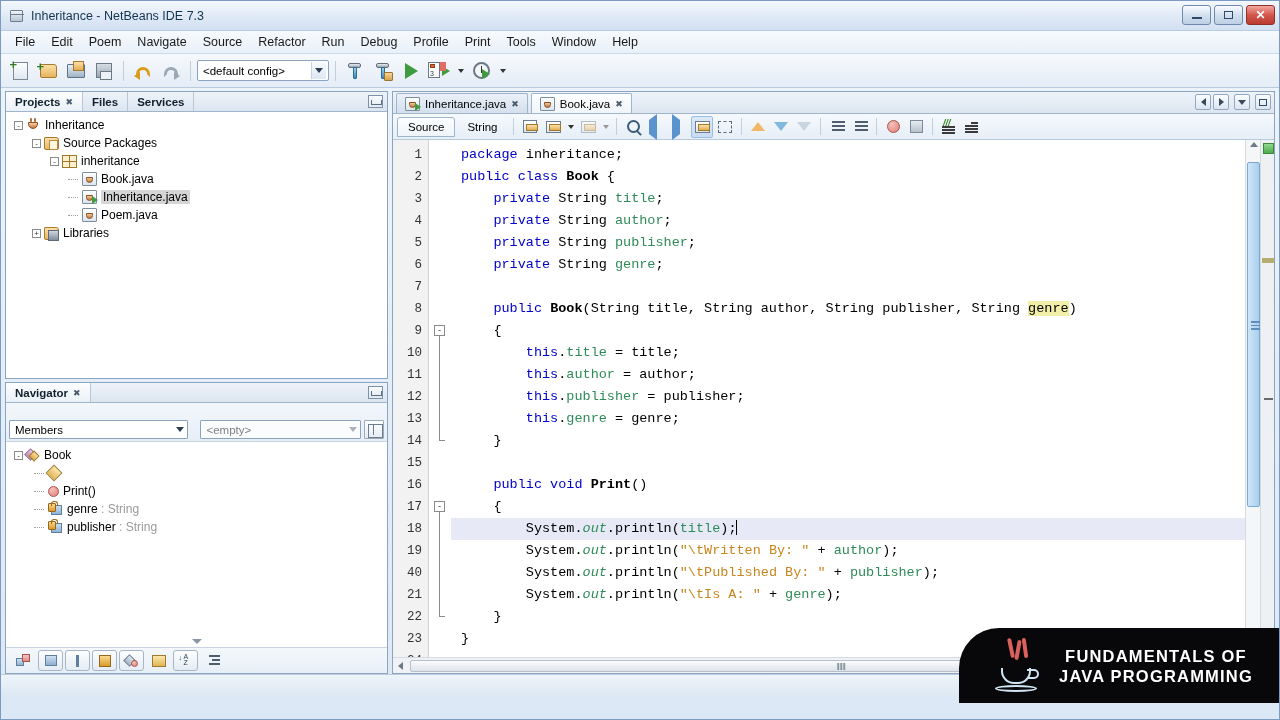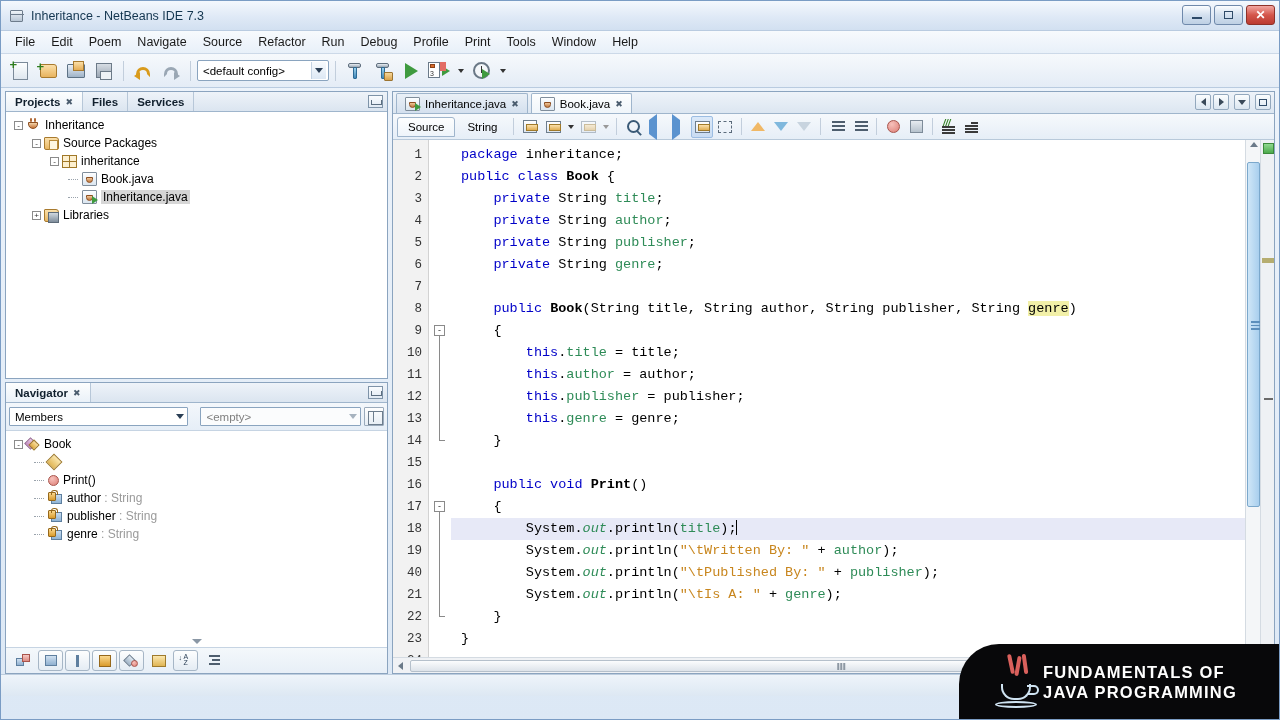--- a/index.html
+++ b/index.html
@@ -120,21 +120,21 @@
   .ic-pkg{width:15px;height:13px;background:#fdf0d0;border:1px solid #a07828;position:relative;flex:none;}
   .ic-pkg:before{content:"";position:absolute;left:0;top:5px;width:13px;height:1px;background:#a07828;}
   .ic-pkg:after{content:"";position:absolute;left:6px;top:0;width:1px;height:11px;background:#a07828;}
   .ic-java{width:15px;height:14px;background:linear-gradient(#fdfeff,#dbe6f0);border:1px solid #7f8d9b;position:relative;flex:none;border-radius:1px;}
   .ic-java .cc{position:absolute;left:3px;top:4px;width:7px;height:6px;background:linear-gradient(#f0c79b,#c07a3f);border:1px solid #8d4e20;border-radius:0 0 4px 4px;}
   .ic-java .grn{position:absolute;right:-2px;bottom:-1px;width:0;height:0;border-top:4px solid transparent;border-bottom:4px solid transparent;border-left:6px solid #3f9b3f;}
   .ic-lib{width:15px;height:13px;background:linear-gradient(#fbe0ab,#e9b762);border:1px solid #a87a2e;border-radius:1px 3px 2px 2px;position:relative;flex:none;}
   .ic-lib:after{content:"";position:absolute;left:3px;top:2px;width:9px;height:9px;background:linear-gradient(#cfd7df,#7f8d9b);border:1px solid #5d6b79;}
 
   
-  .navbar2{ height:28px; display:flex; align-items:center; gap:3px; padding:2px 3px;
+  .navbar2{ height:39px; display:flex; align-items:flex-end; gap:3px; padding:2px 3px;
     background:linear-gradient(#f3f7fb,#e6eef7); border-bottom:1px solid #c6d4e3; }
   .ncombo{ height:19px;border:1px solid #8aa4bf;background:#fff;display:flex;align-items:center;
     justify-content:space-between;padding-left:5px;font-size:11.5px;border-radius:1px;}
   .ncombo.a{ width:184px; }
   .ncombo.b{ width:165px; color:#7f7f7f; background:#fbfcfd;margin-left:9px;}
   .ncombo .arw{width:15px;height:17px;display:flex;align-items:center;justify-content:center;}
   .nfilter{ width:20px;height:19px;border:1px solid #9aaabb;background:linear-gradient(#fefefe,#e6edf4);
     position:relative; border-radius:1px;}
   .nfilter:after{content:"";position:absolute;left:3px;top:3px;width:13px;height:12px;border:1px solid #6d7d8d;}
   .nfilter:before{content:"";position:absolute;left:8px;top:4px;width:1px;height:10px;background:#6d7d8d;z-index:2;}
@@ -244,23 +244,23 @@
     border-top:1px solid #d4dbe2; }
   .hsl{ width:15px; display:flex; align-items:center; justify-content:center; }
   .hthumb{ flex:1; height:12px; margin:0 2px; background:linear-gradient(#fbfcfd,#dde3ea);
     border:1px solid #b5c0cb; border-radius:2px; position:relative;}
   .hgrip{ position:absolute; left:50%; top:2px; transform:translateX(-50%); display:flex; gap:1.5px;}
   .hgrip i{ width:1.5px;height:7px;background:#8d98a3; display:block;}
 
   
   .statusbar{ height:22px; background:linear-gradient(#eef4fa,#dde8f3);
     border-top:1px solid #bdcdde; }
-  .wm{ position:absolute; right:0; bottom:0; width:320px; height:75px;
+  .wm{ position:absolute; right:0; bottom:16px; width:320px; height:75px;
     background:#08080a; border-radius:40px 0 0 0; display:flex; align-items:center;
-    padding-left:30px; overflow:hidden;}
+    padding-left:30px; gap:16px; overflow:hidden;text-align:center;}
   .wm-logo{ width:54px; height:56px; position:relative; flex:none; }
   .wm-logo .steam{ position:absolute; width:4px; height:20px; background:#d9605c; border-radius:3px;}
   .wm-logo .s1{ left:20px; top:0px; transform:rotate(-12deg); }
   .wm-logo .s2{ left:27px; top:2px; transform:rotate(10deg); }
   .wm-logo .s3{ left:34px; top:0px; transform:rotate(-8deg); }
   .wm-logo .cup{ position:absolute; left:12px; top:30px; width:30px; height:16px;
     border:2.5px solid #cfe3f2; border-top:0; border-radius:0 0 13px 13px; }
   .wm-logo .sau{ position:absolute; left:6px; top:47px; width:42px; height:7px;
     border:2.5px solid #cfe3f2; border-radius:50%; }
   .wm-logo .hnd{ position:absolute; left:38px; top:31px; width:12px; height:10px;
@@ -439,20 +439,29 @@
               <span class="ind" style="width: 60px;"></span>
               <span class="dots"></span>
               <span style="width: 2px;"></span>
               <span class="ic-java">
                 <span class="cc"></span>
                 <span class="grn"></span>
               </span>
               <span class="lbl sel">Inheritance.java</span>
             </div>
             <div class="row">
+              <span class="ind" style="width: 60px;"></span>
+              <span class="dots"></span>
+              <span style="width: 2px;"></span>
+              <span class="ic-java">
+                <span class="cc"></span>
+              </span>
+              <span class="lbl">Poem.java</span>
+            </div>
+            <div class="row">
               <span class="ind" style="width: 24px;"></span>
               <span class="exp">+</span>
               <span class="ic-lib"></span>
               <span class="lbl">Libraries</span>
             </div>
           </div>
       </div>
 
       <div class="panel" style="flex:1">
         <div class="panel-tabs">
@@ -502,41 +511,31 @@
               <span class="lbl">Print()</span>
             </div>
             <div class="row">
               <span style="width: 26px;"></span>
               <span class="dots"></span>
               <span style="width: 2px;"></span>
               <span class="ic-field">
                 <span class="sq"></span>
                 <span class="lk"></span>
               </span>
-              <span class="lbl">author<span class="gray"> : String</span></span>
+              <span class="lbl">genre<span class="gray"> : String</span></span>
             </div>
             <div class="row">
               <span style="width: 26px;"></span>
               <span class="dots"></span>
               <span style="width: 2px;"></span>
               <span class="ic-field">
                 <span class="sq"></span>
                 <span class="lk"></span>
               </span>
               <span class="lbl">publisher<span class="gray"> : String</span></span>
-            </div>
-            <div class="row">
-              <span style="width: 26px;"></span>
-              <span class="dots"></span>
-              <span style="width: 2px;"></span>
-              <span class="ic-field">
-                <span class="sq"></span>
-                <span class="lk"></span>
-              </span>
-              <span class="lbl">genre<span class="gray"> : String</span></span>
             </div>
           </div>
         <div style="height:8px;position:relative">
           <div class="collapse-tri"></div>
         </div>
         <div class="navbtns">
           <div class="nb flat">
             <span style="display:block;width:15px;height:13px;position:relative">
               <span style="position:absolute;left:0;top:4px;width:8px;height:8px;background:linear-gradient(#cfe0f0,#8fb0d0);border:1px solid #5e7f9f"></span>
               <span style="position:absolute;left:6px;top:0px;width:8px;height:8px;background:linear-gradient(#f7c9c4,#dd8a82);border:1px solid #a8544c"></span>

